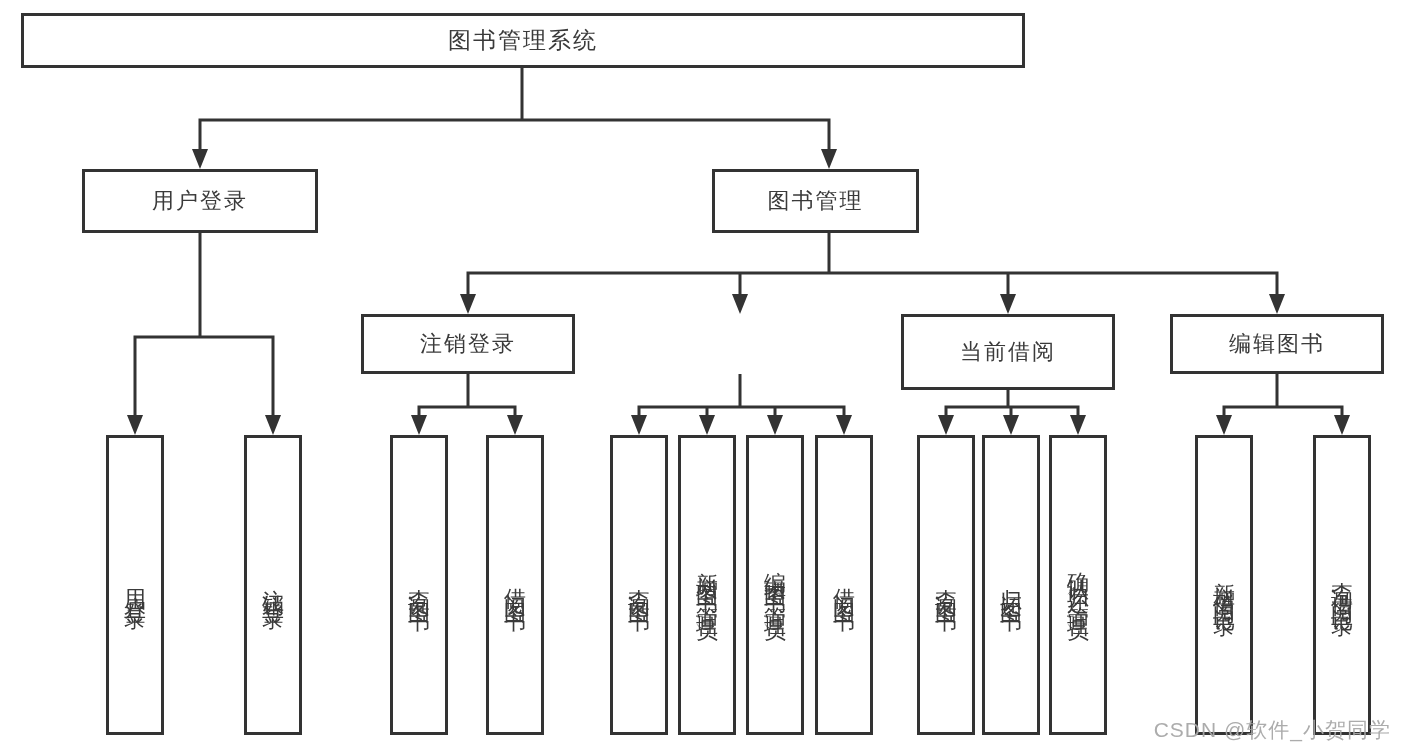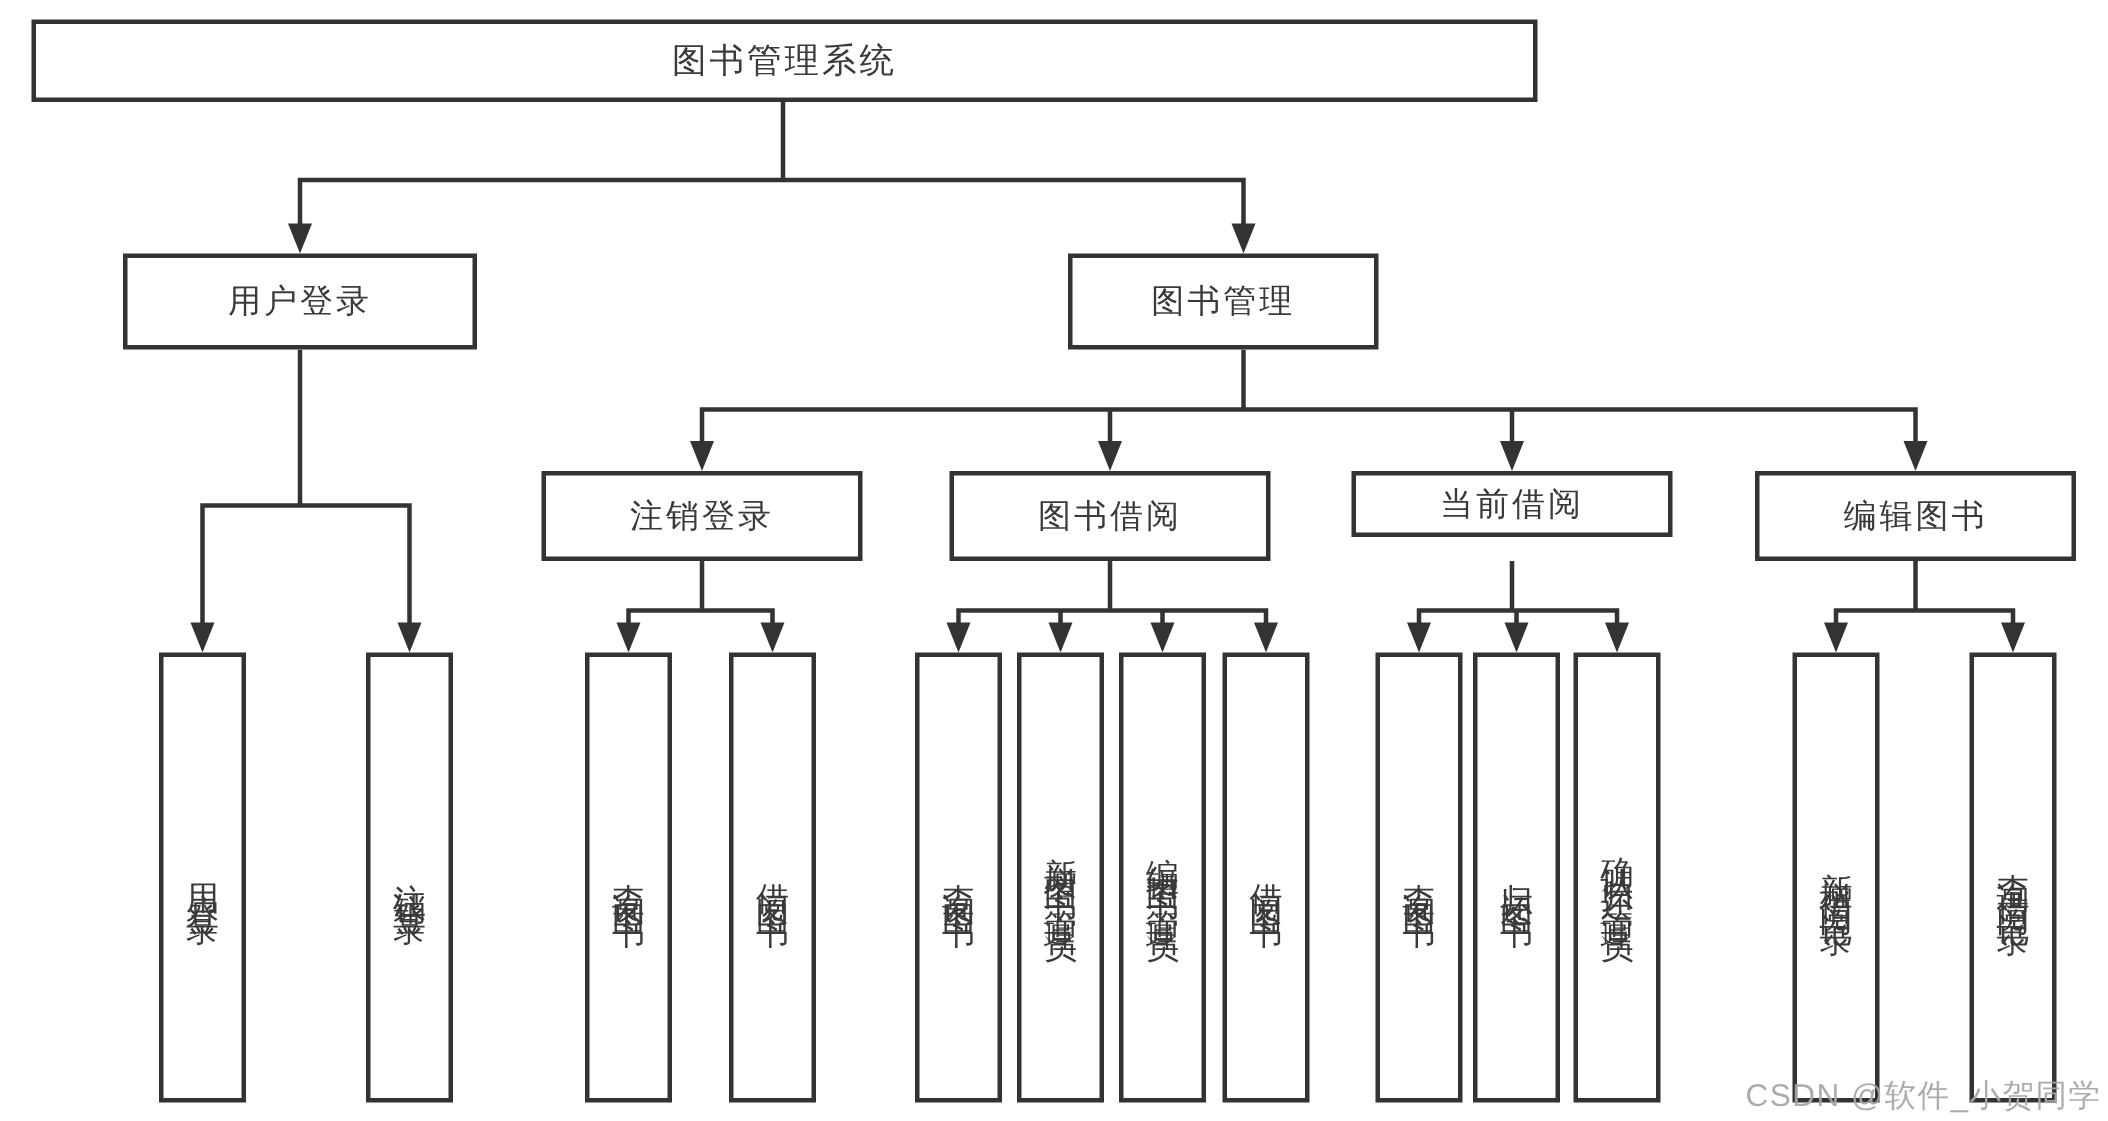--- a/index.html
+++ b/index.html
@@ -17,21 +17,21 @@
   .vbox{
     position:absolute;box-sizing:border-box;background:#ffffff;
     border:3px solid #333333;display:flex;align-items:center;justify-content:center;
     z-index:1;width:58px;top:435px;height:300px;
   }
   .vtext{
     writing-mode:vertical-rl;font-size:22px;color:#3a3a3a;
     letter-spacing:7px;line-height:1;white-space:nowrap;
   }
   .watermark{
-    position:absolute;right:4px;bottom:3px;font-size:21px;
+    position:absolute;right:14px;bottom:3px;font-size:21px;
     color:rgba(168,168,168,0.95);z-index:3;letter-spacing:1px;
   }
 </style>
 </head>
 <body>
 
 <div class="canvas">
 
   <svg class="connectors" width="1405" height="747" viewBox="0 0 1405 747">
     <g stroke="#333333" stroke-width="3" fill="none">
@@ -73,24 +73,21 @@
   <div class="hbox" style="left:82px;top:169px;width:236px;height:64px;">
     <span>用户登录</span>
   </div>
   <div class="hbox" style="left:712px;top:169px;width:207px;height:64px;">
     <span>图书管理</span>
   </div>
 
   <div class="hbox" style="left:361px;top:314px;width:214px;height:60px;">
     <span>注销登录</span>
   </div>
-  <div class="hbox" style="left:633px;top:314px;width:214px;height:60px;">
-    <span>图书借阅</span>
-  </div>
-  <div class="hbox" style="left:901px;top:314px;width:214px;height:44px;">
+  <div class="hbox" style="left:901px;top:314px;width:214px;height:76px;">
     <span>当前借阅</span>
   </div>
   <div class="hbox" style="left:1170px;top:314px;width:214px;height:60px;">
     <span>编辑图书</span>
   </div>
 
   <div class="vbox" style="left:106px;">
     <span class="vtext">用户登录</span>
   </div>
   <div class="vbox" style="left:244px;">

